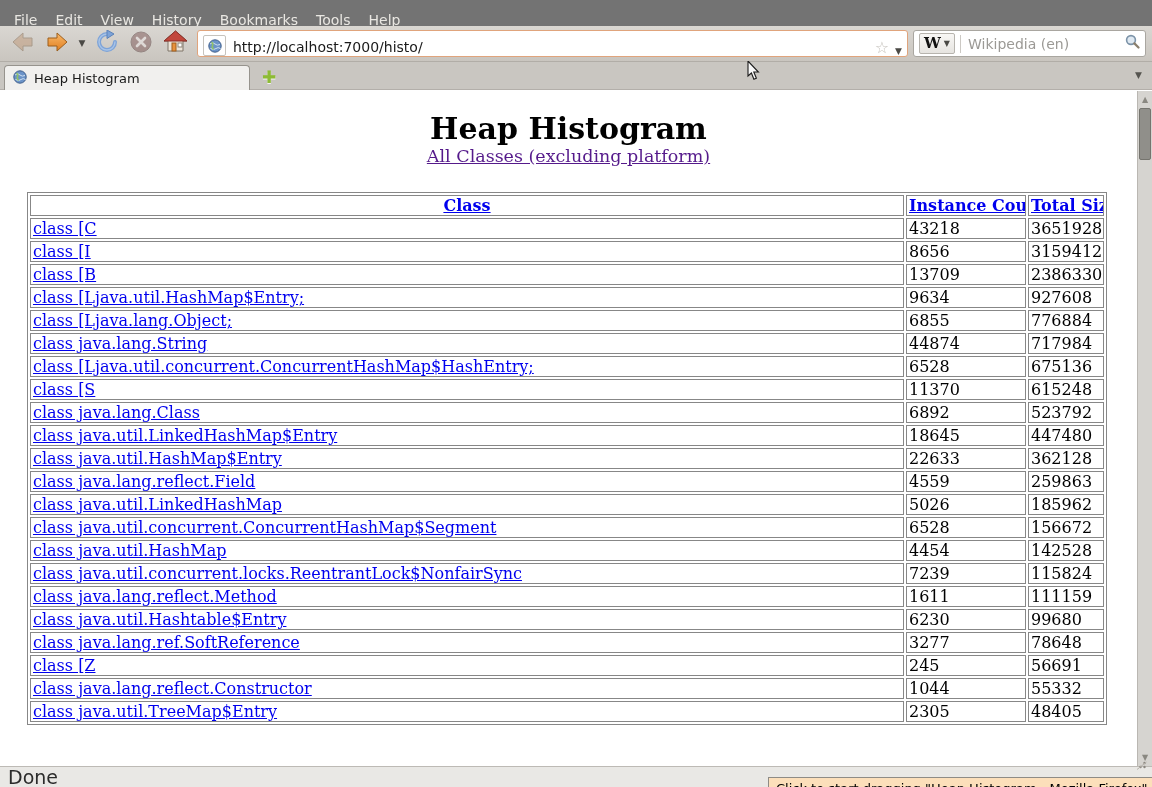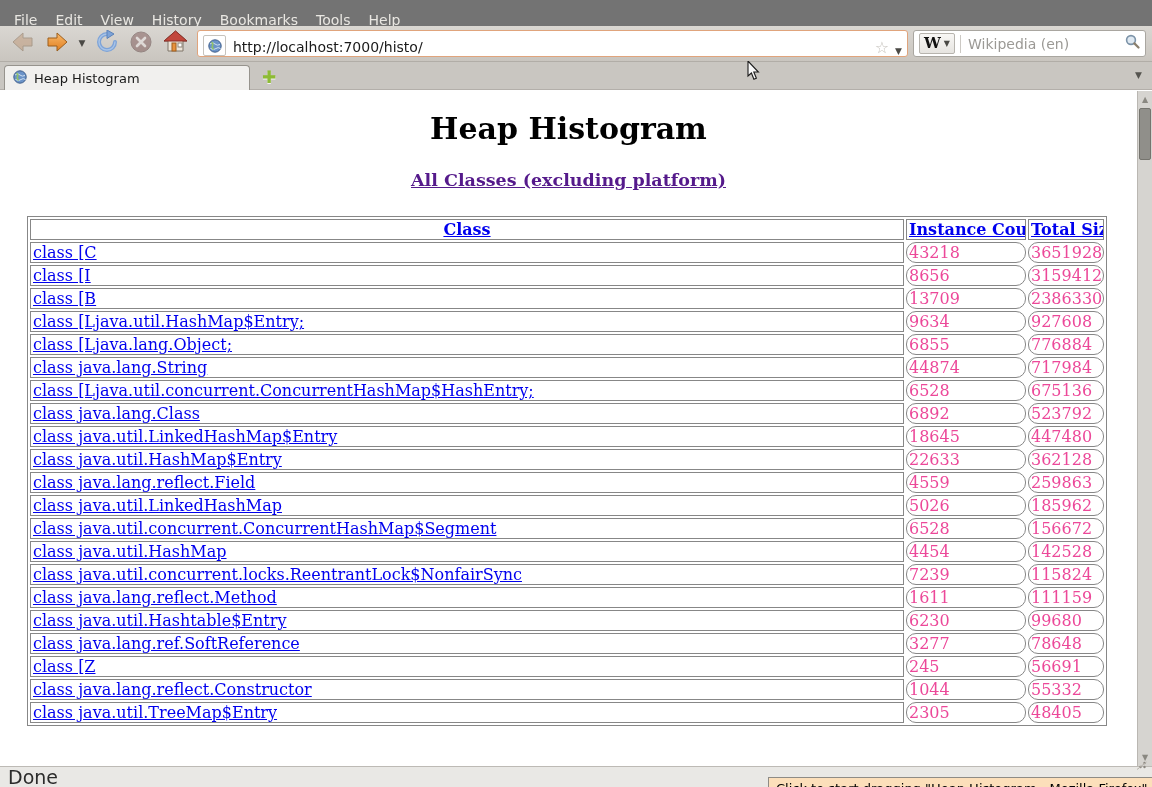--- a/index.html
+++ b/index.html
@@ -51,34 +51,34 @@
   .newtab-btn{position:absolute;left:258px;top:5px;width:22px;height:20px;
               display:flex;align-items:center;justify-content:center;}
   .plus{color:#8dbb34;font-size:17px;font-weight:bold;line-height:1;text-shadow:0 1px 0 #f4f3f1;}
   .tab-overflow{position:absolute;right:10px;top:9px;font-size:9px;color:#55544f;line-height:1;}
 
   
   .content{position:absolute;top:91px;left:0;right:0;bottom:21px;background:#fff;overflow:hidden;
            font-family:"DejaVu Serif","Liberation Serif",serif;}
   .page-inner{margin-right:15px;}
   .page-title{text-align:center;font-size:30px;font-weight:bold;color:#000;margin:20px 0 0 0;}
-  .page-sublink{text-align:center;margin-top:24px;font-size:17.5px;font-weight:bold;}
+  .page-sublink{text-align:center;font-size:17.5px;font-weight:normal;}
   .page-sublink a{color:#551a8b;text-decoration:underline;}
 
   table.heap{margin:26px 12px 0 27px;width:1080px;table-layout:fixed;
              border:1px solid #878787;border-collapse:separate;border-spacing:2px;}
   table.heap th,table.heap td{border:1px solid #878787;font-size:16px;height:19px;
              padding:0 2px;white-space:nowrap;overflow:hidden;font-weight:normal;}
   table.heap th{text-align:center;}
   table.heap th a{color:#0000ee;font-weight:bold;text-decoration:underline;}
   table.heap td a{color:#0000ee;text-decoration:underline;}
   .col-class{width:874px;}
   .col-count{width:120px;}
   .col-size{width:76px;}
-  td.num{color:#ec4899;border-radius:10px;}
+  td.num{color:#000000;}
 
   
   .scrollbar{position:absolute;top:0;right:0;bottom:0;width:15px;background:#d6d4d0;
              border-left:1px solid #bab7b2;}
   .sb-btn{position:absolute;left:0;width:14px;height:15px;display:flex;align-items:center;justify-content:center;
           font-size:8px;color:#8a8881;line-height:1;}
   .sb-up{top:1px;}
   .sb-down{bottom:1px;}
   .sb-thumb{position:absolute;left:1px;width:12px;top:17px;height:52px;background:#908f8a;
             border:1px solid #75746e;border-radius:2px;}
@@ -267,20 +267,25 @@
               <td><a href="#">class java.lang.String</a></td>
               <td class="num">44874</td>
               <td class="num">717984</td>
             </tr>
             <tr>
               <td><a href="#">class [Ljava.util.concurrent.ConcurrentHashMap$HashEntry;</a></td>
               <td class="num">6528</td>
               <td class="num">675136</td>
             </tr>
             <tr>
+              <td><a href="#">class [S</a></td>
+              <td class="num">11370</td>
+              <td class="num">615248</td>
+            </tr>
+            <tr>
               <td><a href="#">class java.lang.Class</a></td>
               <td class="num">6892</td>
               <td class="num">523792</td>
             </tr>
             <tr>
               <td><a href="#">class java.util.LinkedHashMap$Entry</a></td>
               <td class="num">18645</td>
               <td class="num">447480</td>
             </tr>
             <tr>

